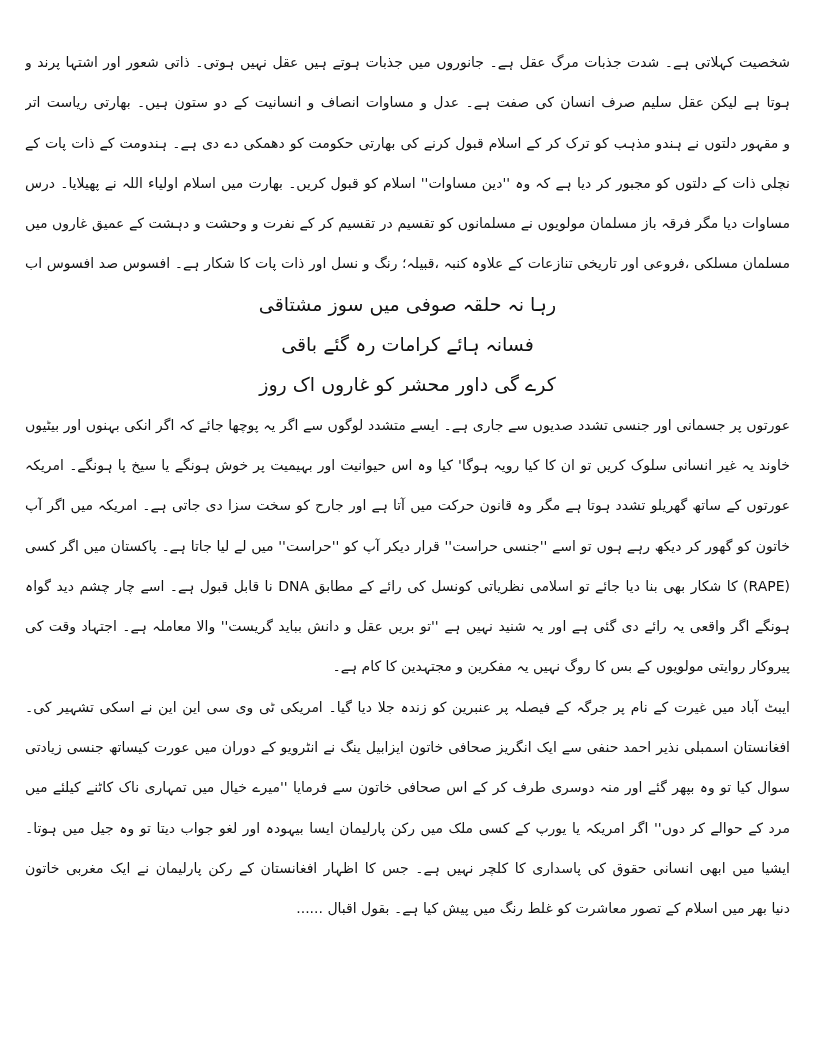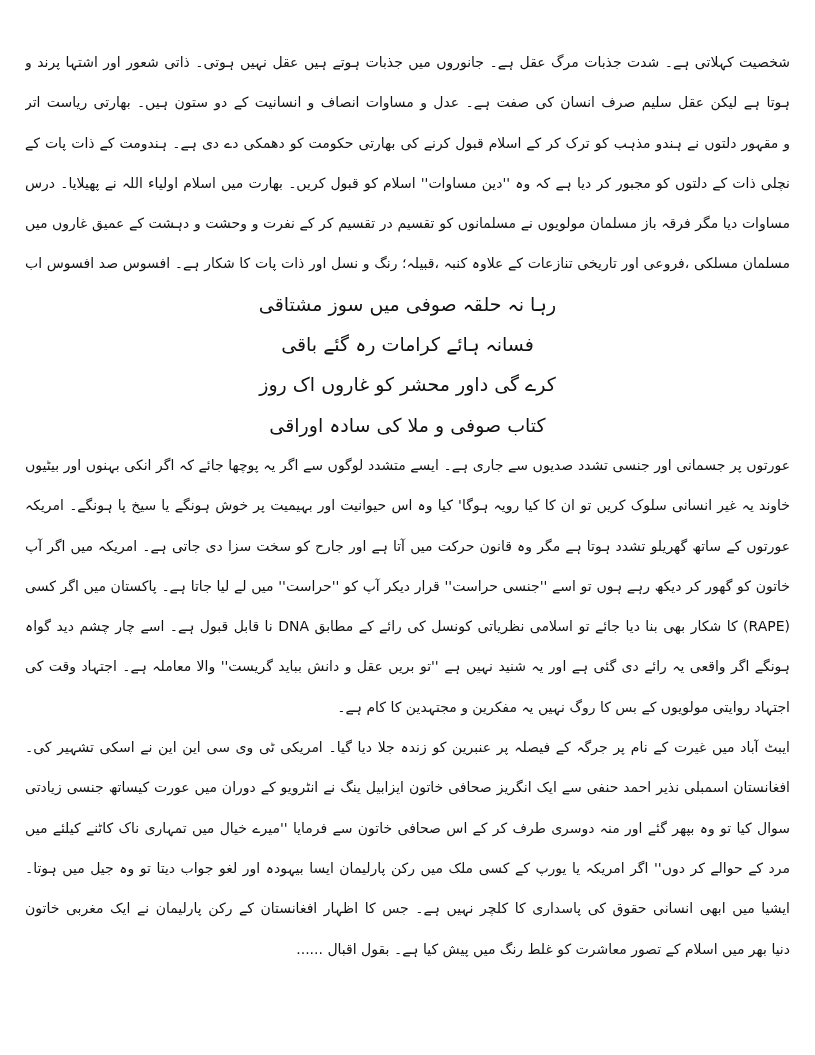--- a/index.html
+++ b/index.html
@@ -52,31 +52,30 @@
     <div class="text-line">و مقہور دلتوں نے ہندو مذہب کو ترک کر کے اسلام قبول کرنے کی بھارتی حکومت کو دھمکی دے دی ہے۔ ہندومت کے ذات پات کے نظام نے</div>
     <div class="text-line">نچلی ذات کے دلتوں کو مجبور کر دیا ہے کہ وہ ''دین مساوات'' اسلام کو قبول کریں۔ بھارت میں اسلام اولیاء اللہ نے پھیلایا۔ درس اخوت و</div>
     <div class="text-line">مساوات دیا مگر فرقہ باز مسلمان مولویوں نے مسلمانوں کو تقسیم در تقسیم کر کے نفرت و وحشت و دہشت کے عمیق غاروں میں دھکیل دیا۔ آج کا</div>
     <div class="text-line">مسلمان مسلکی ،فروعی اور تاریخی تنازعات کے علاوہ کنبہ ،قبیلہ؛ رنگ و نسل اور ذات پات کا شکار ہے۔ افسوس صد افسوس اب ایک ہی امت کے</div>
   </div>
 
   <div>
     <div class="verse-line">رہا نہ حلقہ صوفی میں سوز مشتاقی</div>
     <div class="verse-line">فسانہ ہائے کرامات رہ گئے باقی</div>
     <div class="verse-line">کرے گی داور محشر کو غاروں اک روز</div>
-    <div class="verse-line">کتاب صوفی و ملا کی سادہ اوراقی</div>
   </div>
 
   <div>
     <div class="text-line">عورتوں پر جسمانی اور جنسی تشدد صدیوں سے جاری ہے۔ ایسے متشدد لوگوں سے اگر یہ پوچھا جائے کہ اگر انکی بہنوں اور بیٹیوں کے ساتھ انکے</div>
     <div class="text-line">خاوند یہ غیر انسانی سلوک کریں تو ان کا کیا رویہ ہوگا' کیا وہ اس حیوانیت اور بہیمیت پر خوش ہونگے یا سیخ پا ہونگے۔ امریکہ اور یورپ میں بھی</div>
     <div class="text-line">عورتوں کے ساتھ گھریلو تشدد ہوتا ہے مگر وہ قانون حرکت میں آتا ہے اور جارح کو سخت سزا دی جاتی ہے۔ امریکہ میں اگر آپ کسی بھی جگہ کسی</div>
     <div class="text-line">خاتون کو گھور کر دیکھ رہے ہوں تو اسے ''جنسی حراست'' قرار دیکر آپ کو ''حراست'' میں لے لیا جاتا ہے۔ پاکستان میں اگر کسی خاتون کو زنا بالجبر</div>
     <div class="text-line">(RAPE) کا شکار بھی بنا دیا جائے تو اسلامی نظریاتی کونسل کی رائے کے مطابق DNA نا قابل قبول ہے۔ اسے چار چشم دید گواہ پیش کرنا</div>
     <div class="text-line">ہونگے اگر واقعی یہ رائے دی گئی ہے اور یہ شنید نہیں ہے ''تو بریں عقل و دانش بباید گریست'' والا معاملہ ہے۔ اجتہاد وقت کی اہم ضرورت ہے۔</div>
-    <div class="text-line para-end">اجتہاد روایتی مولویوں کے بس کا روگ نہیں یہ مفکرین و مجتہدین کا کام ہے۔</div>
+    <div class="text-line para-end">پیروکار روایتی مولویوں کے بس کا روگ نہیں یہ مفکرین و مجتہدین کا کام ہے۔</div>
   </div>
 
   <div>
     <div class="text-line">ایبٹ آباد میں غیرت کے نام پر جرگہ کے فیصلہ پر عنبرین کو زندہ جلا دیا گیا۔ امریکی ٹی وی سی این این نے اسکی تشہیر کی۔ اخباری خبر ہے کہ رکن</div>
     <div class="text-line">افغانستان اسمبلی نذیر احمد حنفی سے ایک انگریز صحافی خاتون ایزابیل ینگ نے انٹرویو کے دوران میں عورت کیساتھ جنسی زیادتی کے بارے میں</div>
     <div class="text-line">سوال کیا تو وہ بپھر گئے اور منہ دوسری طرف کر کے اس صحافی خاتون سے فرمایا ''میرے خیال میں تمہاری ناک کاٹنے کیلئے میں تمہیں کسی افغان</div>
     <div class="text-line">مرد کے حوالے کر دوں'' اگر امریکہ یا یورپ کے کسی ملک میں رکن پارلیمان ایسا بیہودہ اور لغو جواب دیتا تو وہ جیل میں ہوتا۔ دراصل افریقہ اور</div>
     <div class="text-line">ایشیا میں ابھی انسانی حقوق کی پاسداری کا کلچر نہیں ہے۔ جس کا اظہار افغانستان کے رکن پارلیمان نے ایک مغربی خاتون صحافی کے سامنے کر کے</div>
     <div class="text-line para-end">دنیا بھر میں اسلام کے تصور معاشرت کو غلط رنگ میں پیش کیا ہے۔ بقول اقبال ......</div>
   </div>

